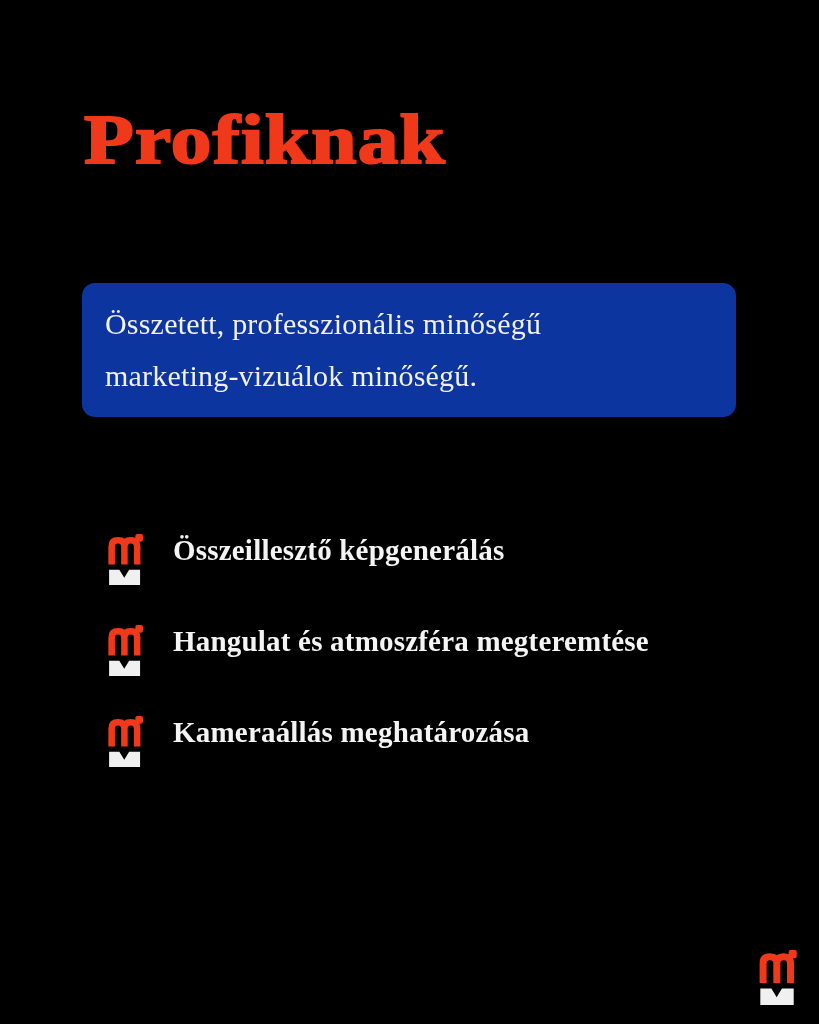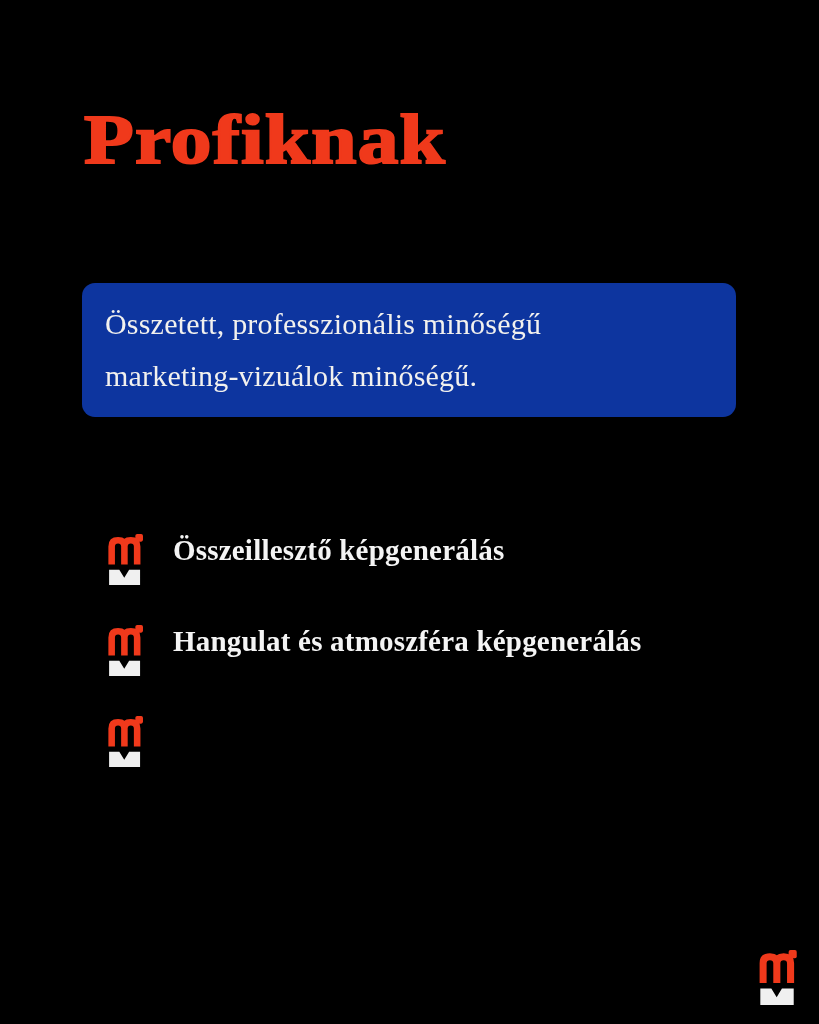--- a/index.html
+++ b/index.html
@@ -131,28 +131,29 @@
           </svg>
       </span>
       <span class="label">Összeillesztő képgenerálás</span>
     </li>
     <li class="feature">
       <span class="icon">
         <svg viewBox="0 0 48 70">
             <use href="#mi-logo"></use>
           </svg>
       </span>
-      <span class="label">Hangulat és atmoszféra képgenerálás</span>
+      <span class="label">Hangulat és atmoszféra megteremtése</span>
     </li>
     <li class="feature">
       <span class="icon">
         <svg viewBox="0 0 48 70">
             <use href="#mi-logo"></use>
           </svg>
       </span>
+      <span class="label">Kameraállás meghatározása</span>
     </li>
   </ul>
 
   <div class="footer-logo">
     <svg viewBox="0 0 48 70">
         <use href="#mi-logo"></use>
       </svg>
   </div>
 
 </main>

